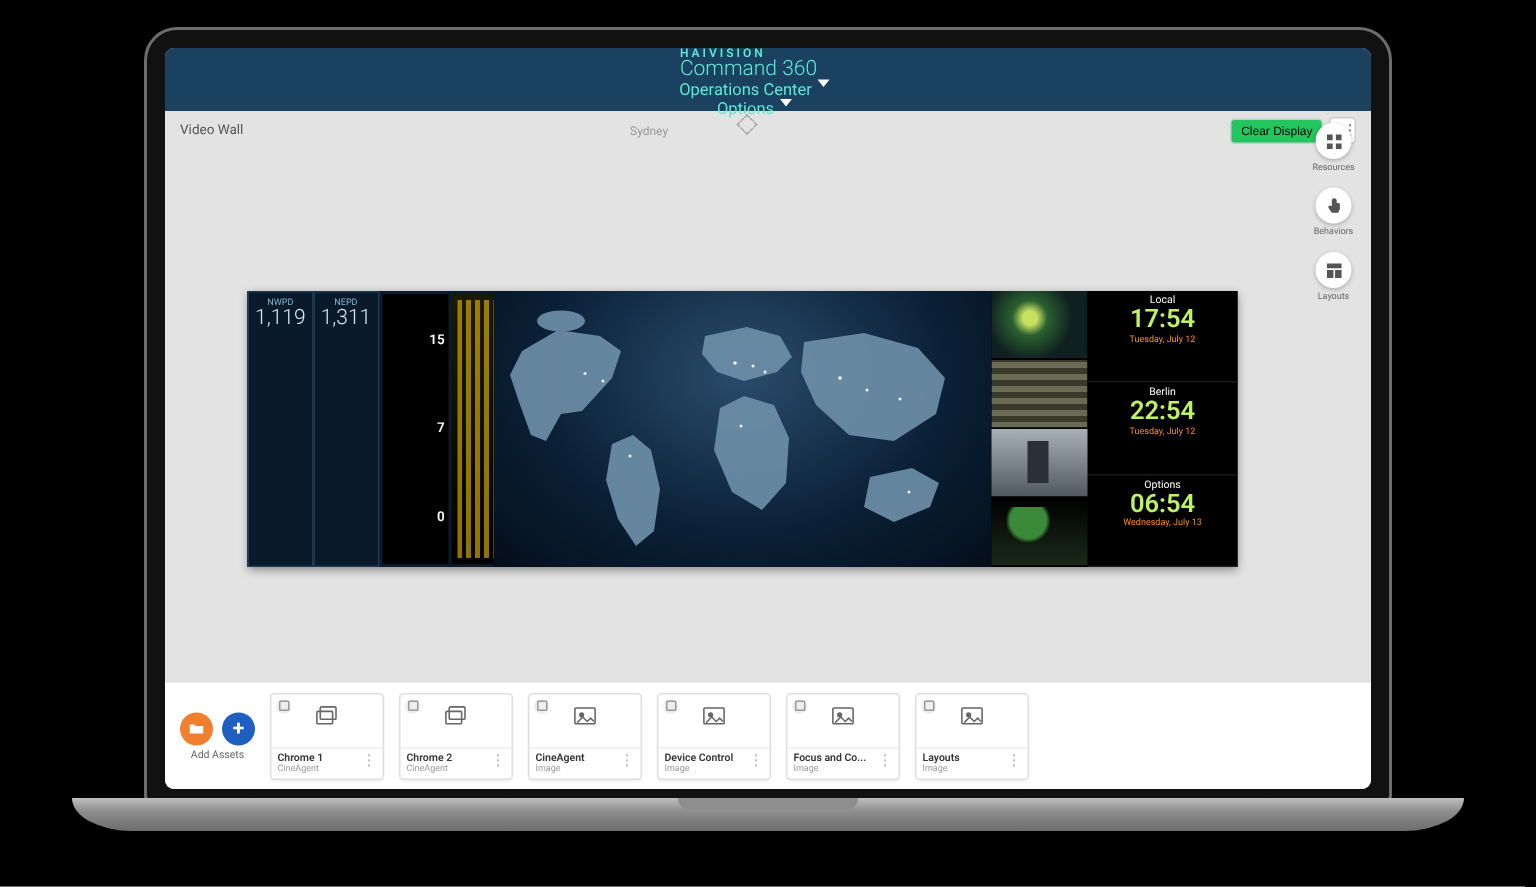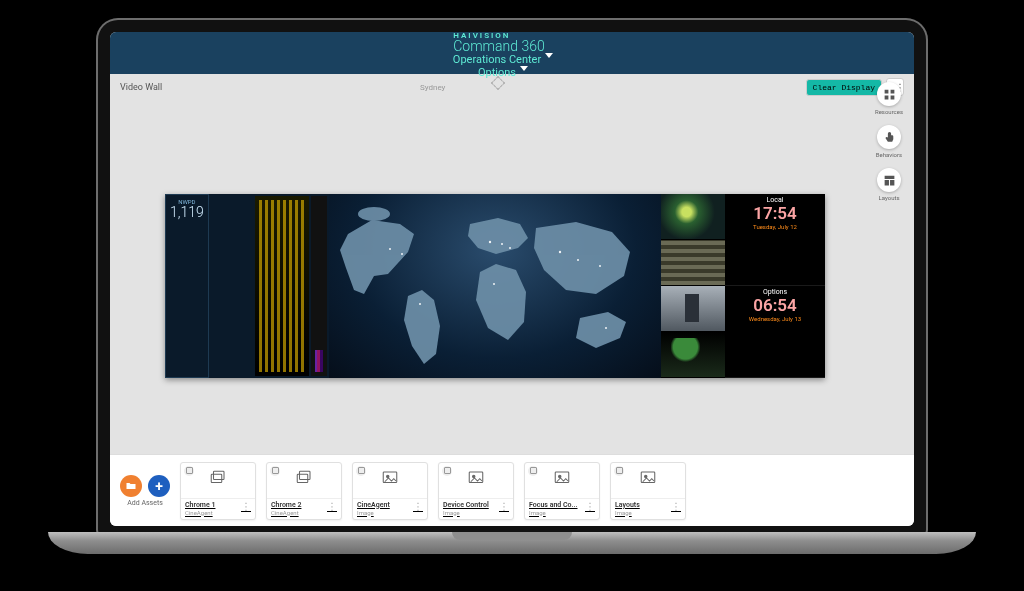--- a/index.html
+++ b/index.html
@@ -70,22 +70,22 @@
     display: flex; align-items: center;
     padding: 4px 10px; font-size: 9px; color: #555;
     position: relative;
   }
   .layout-lbl { position: absolute; left: 310px; font-size: 8px; color: #999; }
   .layout-handle {
     position: absolute; left: 383px; top: 4px;
     width: 10px; height: 10px; border: 1px dashed #aaa; transform: rotate(45deg);
   }
   .btn-clear {
-    margin-left: auto; font-size: 8px; background: #14b8a6;
-    border: 1px solid #ccc; border-radius: 3px; padding: 3px 6px; cursor: pointer; font-family: Liberation Mono, monospace;
+    margin-left: auto; font-size: 8px; background: #22c55e;
+    border: 1px solid #ccc; border-radius: 3px; padding: 3px 6px; cursor: pointer;
   }
   .btn-dots {
     width: 18px; height: 18px; margin-left: 4px; display: flex;
     align-items: center; justify-content: center; background: #fff;
     border: 1px solid #ccc; border-radius: 3px; cursor: pointer; font-size: 10px;
   }
 
   
   .side-actions {
     position: absolute; right: 8px; top: 50px;
@@ -165,21 +165,21 @@
   .thumb.t4 { background: linear-gradient(#000,#1a2a1a); position:relative;}
   .thumb.t4::after{content:"";position:absolute;left:10px;top:6px;width:36px;height:30px;
     background:radial-gradient(circle at 40% 30%,#3a8a3a 0 40%,transparent 50%);}
 
   
   .clocks {
     width: 100px; background: #000; display: flex; flex-direction: column;
   }
   .clock { flex: 1; text-align: center; padding: 2px 0; border-bottom:1px solid #1a1a1a;}
   .clock-city { color: #fff; font-size: 7px; }
-  .clock-time { color: #fca5a5; font-size: 17px; font-weight: 600; line-height: 1.1; }
+  .clock-time { color: #bef264; font-size: 17px; font-weight: 600; line-height: 1.1; }
   .clock-date { color: #ff8c1a; font-size: 6px; }
 
   
   .assets {
     height: 72px; background: #fff;
     display: flex; align-items: center;
     padding: 6px 10px; gap: 10px;
     border-top: 1px solid #ddd;
   }
   .add-grp { display: flex; flex-direction: column; align-items: center; gap: 2px; }
@@ -202,21 +202,21 @@
     flex: 1; display: flex; align-items: center; justify-content: center;
     border-bottom: 1px solid #eee; position: relative;
   }
   .asset-top svg { width: 22px; height: 18px; fill: none; stroke: #666; stroke-width: 1.4; }
   .asset-pin {
     position: absolute; top: 3px; left: 3px;
     width: 10px; height: 10px; border-radius: 50%;
     background: #eee; display:flex;align-items:center;justify-content:center;
   }
   .asset-pin::after{content:"";width:5px;height:5px;border:1px solid #999;border-radius:1px;}
-  .asset-info { height: 20px; padding: 2px 4px; display:flex;text-decoration:underline; }
+  .asset-info { height: 20px; padding: 2px 4px; display:flex; }
   .ai-txt { flex:1; overflow:hidden; }
   .asset-name { font-size: 7px; color: #333; white-space: nowrap; overflow: hidden; text-overflow: ellipsis; font-weight:600;}
   .asset-sub  { font-size: 6px; color: #999; }
   .asset-dots { font-size: 10px; color: #aaa; cursor: pointer; padding-left:2px;}
 </style>
 </head>
 <body>
 
 <div class="laptop">
   <div class="screen">
@@ -281,22 +281,31 @@
     <div class="canvas">
       <div class="wall">
 
         <div class="dash">
           <div class="dash-wave"></div>
           <div class="dash-grid">
             <div class="dcell">
               <div class="dcell-l">NWPD</div>
               <div class="dcell-v">1,119</div>
             </div>
+            <div class="dcell">
+              <div class="dcell-l">NEPD</div>
+              <div class="dcell-v">1,311</div>
+            </div>
           </div>
           <div class="dash-bottom">
+            <div class="db-a">
+              <span>15</span>
+              <span>7</span>
+              <span>0</span>
+            </div>
             <div class="db-b"></div>
             <div class="db-c"></div>
           </div>
         </div>
 
         <div class="worldmap">
           <svg viewBox="0 0 330 184">
             <g fill="#6d8fa8" opacity="0.92">
               <path d="M18 40 l24 -14 28 4 14 10 -6 18 -20 22 -14 2 -10 18 -10 -4 -8 -22 -6 -18z"></path>
               <path d="M78 102 l14 -6 12 10 6 26 -4 28 -12 10 -12 -18 -8 -26z"></path>
@@ -329,20 +338,25 @@
           <div class="thumb t4"></div>
         </div>
 
         <div class="clocks">
           <div class="clock">
             <div class="clock-city">Local</div>
             <div class="clock-time">17:54</div>
             <div class="clock-date">Tuesday, July 12</div>
           </div>
           <div class="clock">
+            <div class="clock-city">Berlin</div>
+            <div class="clock-time">22:54</div>
+            <div class="clock-date">Tuesday, July 12</div>
+          </div>
+          <div class="clock">
             <div class="clock-city">Options</div>
             <div class="clock-time">06:54</div>
             <div class="clock-date">Wednesday, July 13</div>
           </div>
         </div>
       </div>
     </div>
 
     <div class="assets">
       <div class="add-grp">

